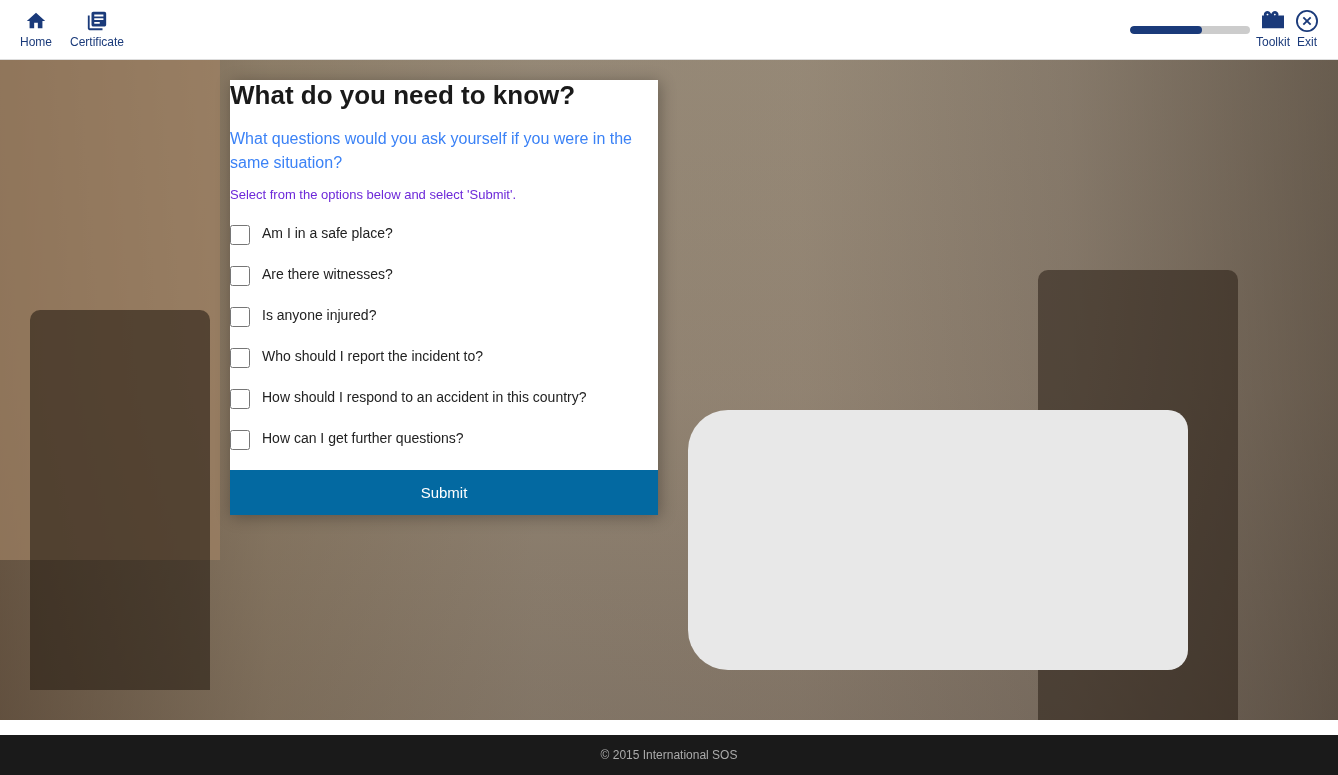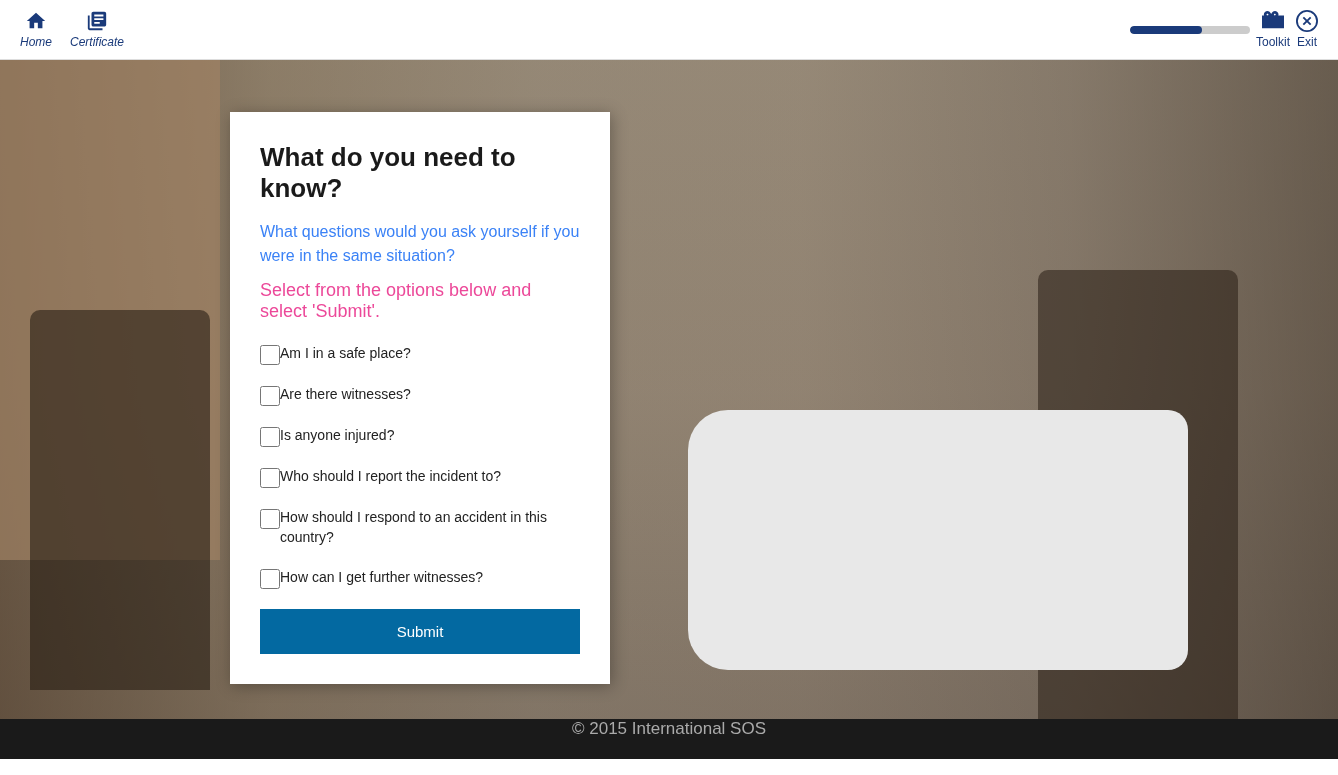--- a/index.html
+++ b/index.html
@@ -23,21 +23,20 @@
       align-items: center;
       justify-content: space-between;
       padding: 0 20px;
       z-index: 10;
     }
 
     #header-left {
       display: flex;
       align-items: center;
       gap: 18px;
-      font-style: italic;
     }
 
     .nav-item {
       display: flex;
       flex-direction: column;
       align-items: center;
       cursor: pointer;
       color: #1a3a7a;
       font-size: 12px;
       gap: 3px;
@@ -142,52 +141,51 @@
       height: 260px;
       background: #e8e8e8;
       border-radius: 40px 20px 20px 40px;
     }
 
     
     #content-card {
       position: absolute;
       top: 80px;
       left: 230px;
-      width: 380px;
+      width: 428px;
       background: #fff;
-      padding: 30px;
       box-shadow: 2px 2px 15px rgba(0,0,0,0.3);
       z-index: 5;
-      margin-top: 32px;
     }
 
     #card-title {
       font-size: 26px;
       font-weight: bold;
       color: #1a1a1a;
       margin-bottom: 16px;
       line-height: 1.2;
     }
 
     #card-description {
       font-size: 16px;
       color: #3b82f6;
       margin-bottom: 12px;
       line-height: 1.5;
     }
 
     #card-instruction {
-      font-size: 18px;
-      color: #ec4899;
+      font-size: 13px;
+      color: #6d28d9;
       margin-bottom: 22px;
     }
 
     .checkbox-item {
       display: flex;
       align-items: flex-start;
+      gap: 12px;
       margin-bottom: 20px;
       cursor: pointer;
     }
 
     .checkbox-item input[type="checkbox"] {
       width: 20px;
       height: 20px;
       flex-shrink: 0;
       margin-top: 1px;
       cursor: pointer;
@@ -223,28 +221,28 @@
       color: #fff;
       border: none;
       padding: 14px 0;
       font-size: 15px;
       cursor: pointer;
     }
 
     
     #footer {
       position: absolute;
-      bottom: 16px; left: 0; right: 0;
+      bottom: 0; left: 0; right: 0;
       height: 40px;
       background: #1a1a1a;
       display: flex;
-      align-items: flex-start;
+      align-items: center;
       justify-content: center;
       color: #aaa;
-      font-size: 17px;
+      font-size: 12px;
       z-index: 10;
     }
 
     
     .home-icon-svg {
       width: 22px;
       height: 22px;
     }
     .cert-icon-svg {
       width: 22px;
@@ -328,21 +326,21 @@
     <label class="checkbox-item">
       <input type="checkbox" style="">
       <span class="checkbox-label">Who should I report the incident to?</span>
     </label>
     <label class="checkbox-item">
       <input type="checkbox" style="">
       <span class="checkbox-label">How should I respond to an accident in this country?</span>
     </label>
     <label class="checkbox-item">
       <input type="checkbox" style="">
-      <span class="checkbox-label">How can I get further witnesses?</span>
+      <span class="checkbox-label">How can I get further questions?</span>
     </label>
   </div>
 
   <div id="button-row">
     <button id="submit-button">Submit</button>
   </div>
 </div>
 
 <div id="footer">
   <span>© 2015 International SOS</span>

